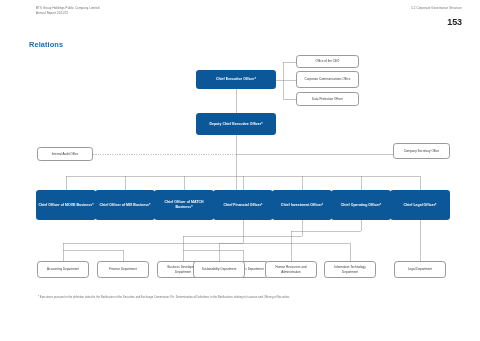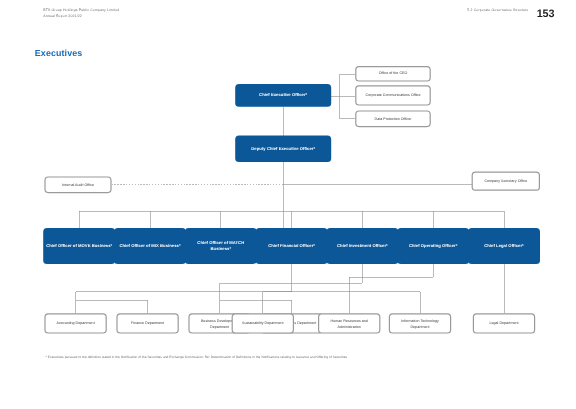--- a/index.html
+++ b/index.html
@@ -14,21 +14,21 @@
   .page{position:absolute;inset:0;}
 
   
   .runhead-left{
     position:absolute;left:36px;top:6px;
     font-size:2.9px;line-height:1.55;
     color:#6d6e71;letter-spacing:.12px;
   }
   .runhead-right{
     position:absolute;right:18px;top:6px;
-    display:flex;align-items:flex-start;gap:7px;
+    display:flex;align-items:flex-end;gap:7px;flex-direction:column;
   }
   .runhead-right .sec{
     font-size:2.9px;color:#6d6e71;letter-spacing:.12px;
   }
   .runhead-right .pgno{
     font-size:9px;font-weight:bold;color:#231f20;letter-spacing:-.1px;
   }
 
   
   .section-title{
@@ -83,21 +83,21 @@
   <div class="runhead-left">
     <div>BTS Group Holdings Public Company Limited</div>
     <div>Annual Report 2021/22</div>
   </div>
 
   <div class="runhead-right">
     <div class="sec">5.2 Corporate Governance Structure</div>
     <div class="pgno">153</div>
   </div>
 
-  <div class="section-title">Executives</div>
+  <div class="section-title">Relations</div>
 
   <div class="chart">
 
     <svg width="480" height="341">
       <g stroke="#8c8c8e" stroke-width="0.5" fill="none" shape-rendering="crispEdges">
 
         <path d="M268,80 L283,80"></path>
         <path d="M283,62 L283,99"></path>
         <path d="M283,62 L296,62"></path>
         <path d="M283,80 L296,80"></path>

